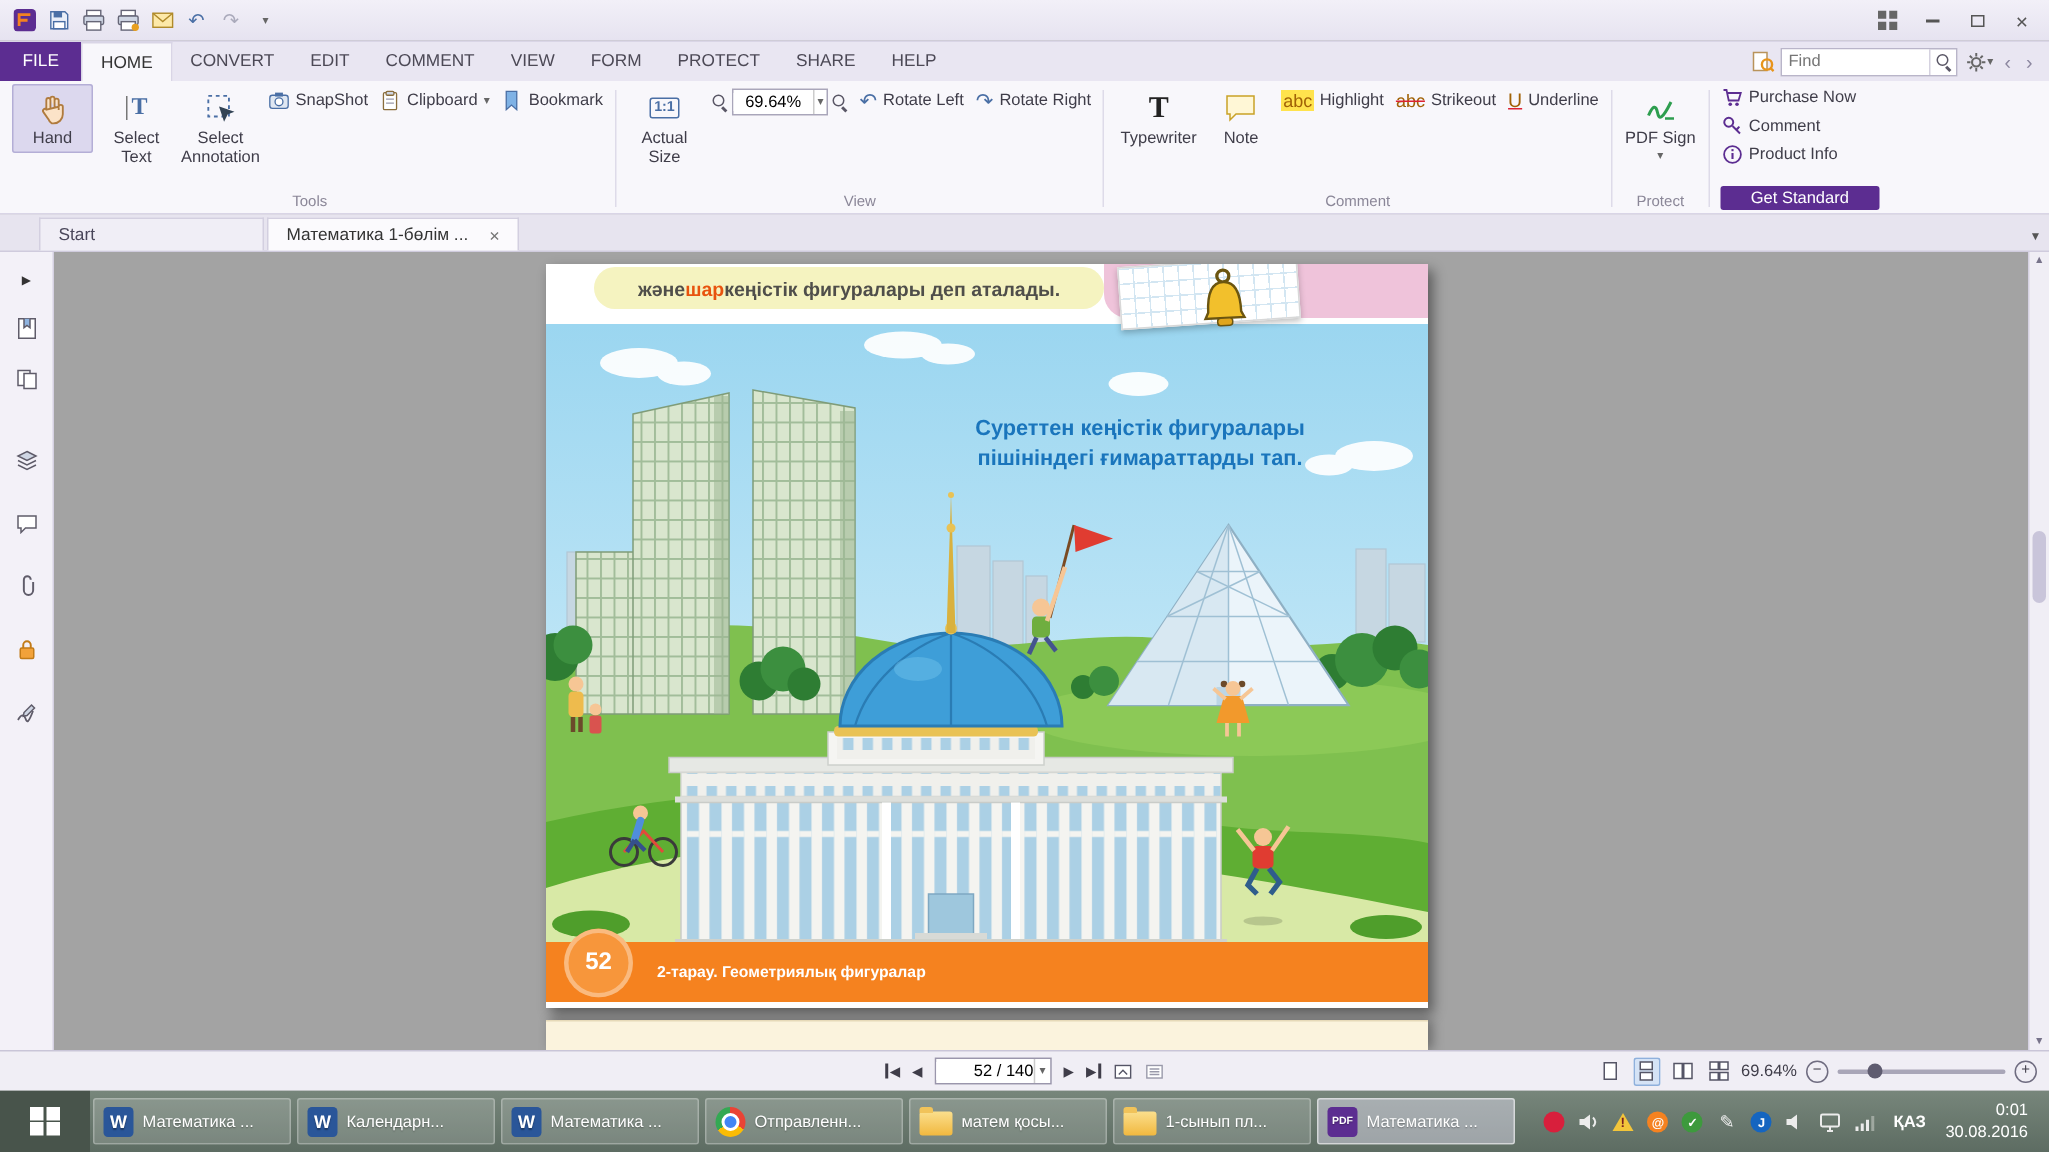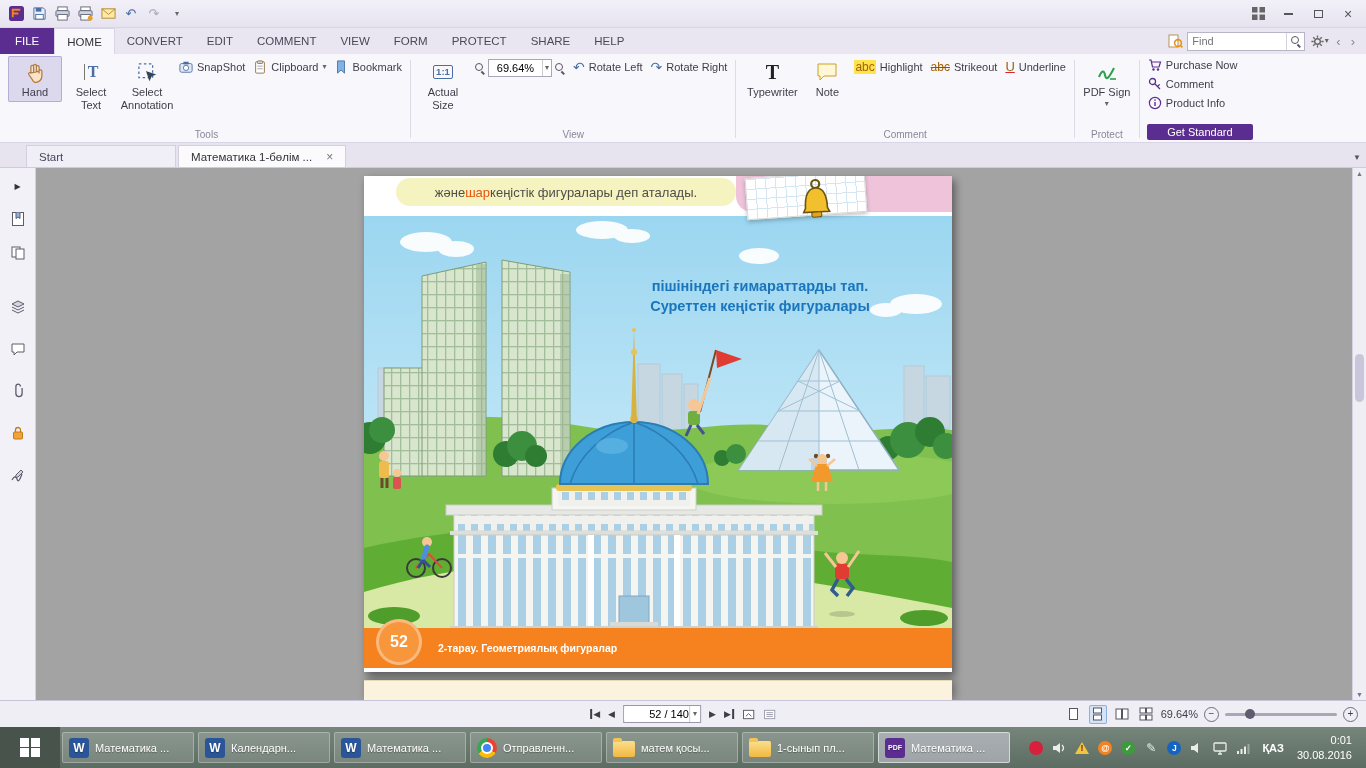--- a/index.html
+++ b/index.html
@@ -67,21 +67,21 @@
 .tabmenu{position:absolute;right:5px;bottom:5px;font-size:8px;color:#555}
 
 .content{height:532px;position:relative;background:#a3a3a3}
 .sidebar{position:absolute;left:0;top:0;bottom:0;width:36px;background:#f3f1f8;border-right:1px solid #d5d1e2;display:flex;flex-direction:column;align-items:center;padding-top:14px}
 .sicon{width:24px;height:24px;display:flex;align-items:center;justify-content:center}
 .sicon svg{width:16px;height:16px}
 .parrow{font-size:8px;color:#333}
 .docarea{position:absolute;left:36px;right:14px;top:0;bottom:0;overflow:hidden}
 .pdfpage{position:absolute;left:328px;top:8px;width:588px;height:496px;background:#fff;box-shadow:3px 4px 8px rgba(0,0,0,.45);overflow:hidden}
 .page2{position:absolute;left:328px;top:512px;width:588px;height:20px;background:#fbf3dd;border-top:1px solid #e6d9b8;box-shadow:3px 0 8px rgba(0,0,0,.35)}
-.notestrip{position:absolute;left:32px;top:2px;width:340px;height:28px;background:#f5f3c0;border-radius:14px;display:flex;align-items:center;justify-content:center;font-size:13px;font-weight:normal;color:#4f4e4a;white-space:nowrap;z-index:3}
+.notestrip{position:absolute;left:32px;top:2px;width:340px;height:28px;background:#f5f3c0;border-radius:14px;display:flex;align-items:center;justify-content:center;font-size:13px;font-weight:bold;color:#4f4e4a;white-space:nowrap;z-index:3}
 .hlword{color:#e8530e}
 .pinkcorner{position:absolute;right:0;top:0;width:216px;height:36px;background:#efc3da;border-radius:0 0 0 16px;z-index:2}
 .gridpaper{position:absolute;right:86px;top:-2px;width:120px;height:42px;background:#fff;border:1px solid #d8d8d8;transform:rotate(-4deg);background-image:repeating-linear-gradient(0deg,transparent 0 9px,#d3e6f2 9px 10px),repeating-linear-gradient(90deg,transparent 0 9px,#d3e6f2 9px 10px);box-shadow:0 2px 4px rgba(0,0,0,.25);z-index:3}
 .bellwrap{position:absolute;right:118px;top:0;width:36px;height:46px;transform:rotate(-3deg);z-index:4}
 .scene{position:absolute;left:0;top:40px;width:588px;height:412px;z-index:1}
 .heading{position:absolute;left:272px;top:100px;width:248px;text-align:center;color:#1a75bc;font-weight:bold;font-size:14.5px;line-height:1.4;z-index:5}
 .pfooter{position:absolute;left:0;right:0;bottom:4px;height:40px;background:#f5821f;display:flex;align-items:center;z-index:6}
 .pnum{position:absolute;left:12px;top:-9px;width:46px;height:46px;border-radius:50%;background:#f7963b;box-shadow:inset 0 0 0 3px rgba(255,255,255,.35);display:flex;align-items:center;justify-content:center;color:#fff;font-weight:bold;font-size:16px}
 .chapter{margin-left:74px;color:#fff;font-size:10.5px;font-weight:bold}
 .vscroll{position:absolute;right:0;top:0;bottom:0;width:14px;background:#f0eef5;border-left:1px solid #d5d1e2;display:flex;flex-direction:column;align-items:center;justify-content:space-between;font-size:7px;color:#77738a;padding:2px 0}
@@ -626,22 +626,22 @@
               <path d="M482 363 L489 372 L483 380" fill="none" stroke="#2f5d8c" stroke-width="3.5"></path>
             </g>
           </g>
           <g>
             <ellipse cx="30" cy="400" rx="26" ry="9" fill="#4f9e2b"></ellipse>
             <ellipse cx="560" cy="402" rx="24" ry="8" fill="#4f9e2b"></ellipse>
           </g>
         </svg>
 
         <div class="heading">
+          <div>Суреттен кеңістік фигуралары</div>
           <div>пішініндегі ғимараттарды тап.</div>
-          <div>Суреттен кеңістік фигуралары</div>
         </div>
 
         <div class="pfooter">
           <div class="pnum">52</div>
           <div class="chapter">2-тарау. Геометриялық фигуралар</div>
         </div>
       </div>
       <div class="page2"></div>
     </div>
 

